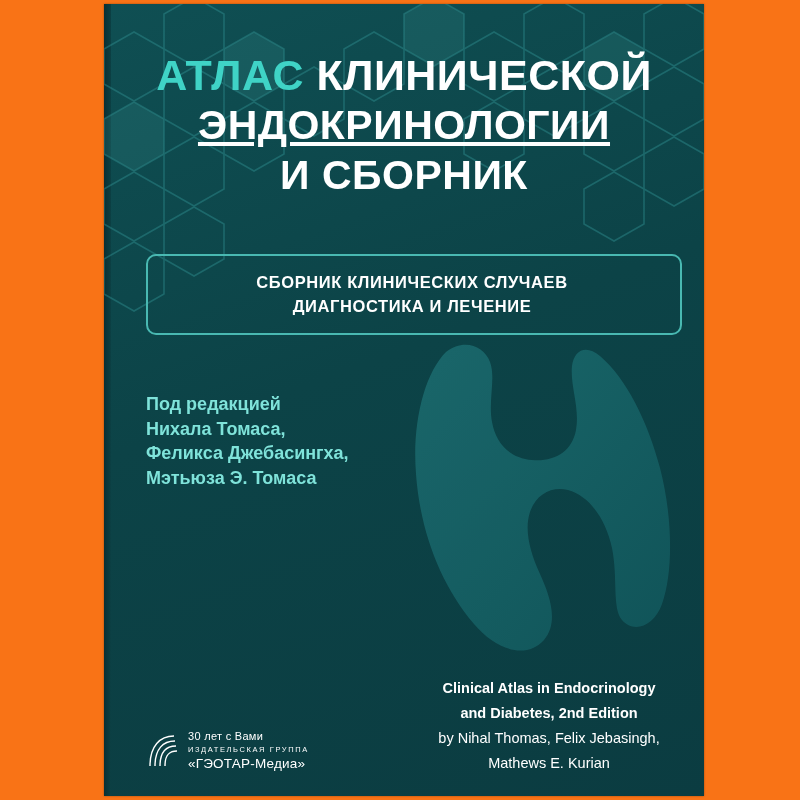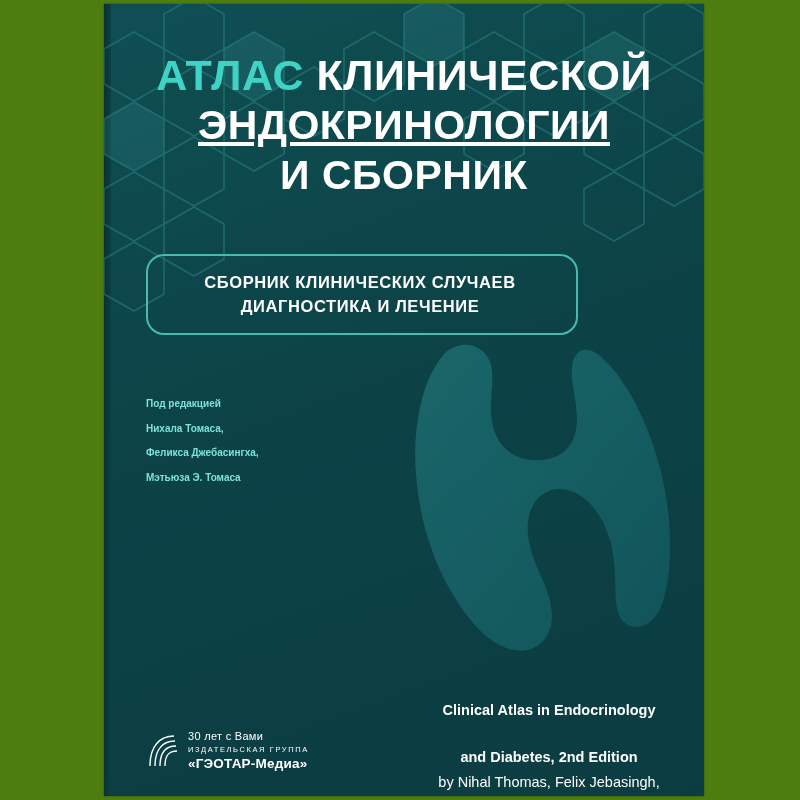--- a/index.html
+++ b/index.html
@@ -9,21 +9,21 @@
     height: 800px;
     background: #ffffff;
     font-family: "Liberation Sans", sans-serif;
   }
 
   #cover {
     position: relative;
     width: 800px;
     height: 800px;
     overflow: hidden;
-    background: #4d7c0f;
+    background: #f97316;
   }
 
   
   .book {
     position: absolute;
     left: 104px;
     top: 4px;
     width: 600px;
     height: 792px;
     background: #0e4a4e;
@@ -85,45 +85,45 @@
   .title-line .accent {
     color: #3fd3c6;
   }
   .title-line.l2 { font-size: 41px; text-decoration: underline; }
   .title-line.l3 { font-size: 41px; }
 
   .subtitle-box {
     position: absolute;
     left: 42px;
     top: 250px;
-    width: 432px;
+    width: 536px;
     box-sizing: border-box;
     border: 2px solid #49b9b2;
-    border-radius: 18px;
+    border-radius: 10px;
     padding: 14px 10px 15px 6px;
     text-align: center;
   }
   .subtitle-line {
     color: #ffffff;
     font-weight: bold;
     font-size: 16.5px;
     letter-spacing: 0.6px;
     line-height: 24px;
   }
 
   .credits {
     position: absolute;
     left: 42px;
     top: 388px;
     width: 330px;
   }
   .credits .bold-teal {
     color: #7fe3da;
     font-weight: bold;
-    font-size: 10px;
+    font-size: 18px;
     line-height: 24.5px;
     white-space: nowrap;
   }
   .credits .group {
     margin-bottom: 14px;
   }
   .credits .light {
     color: #cfeeea;
     font-size: 14.5px;
     line-height: 24px;
@@ -141,21 +141,20 @@
     width: 290px;
     text-align: center;
   }
   .english-block .en-line {
     color: #ffffff;
     font-size: 14.5px;
     line-height: 25px;
   }
   .english-block .en-line.b {
     font-weight: bold;
-    margin-top: 22px;
   }
 
   .publisher {
     position: absolute;
     left: 40px;
     top: 726px;
     width: 230px;
     height: 48px;
   }
   .pub-logo {
@@ -179,21 +178,21 @@
     white-space: nowrap;
   }
   .pub-group {
     font-size: 7.5px;
     letter-spacing: 1.6px;
     line-height: 13px;
     white-space: nowrap;
   }
   .pub-name {
     font-size: 13.5px;
-    font-weight: bold;
+    font-weight: normal;
     letter-spacing: 0.2px;
     line-height: 16px;
     white-space: nowrap;
   }
 </style>
 </head>
 <body>
 
 <div id="cover">
   <div class="book">

